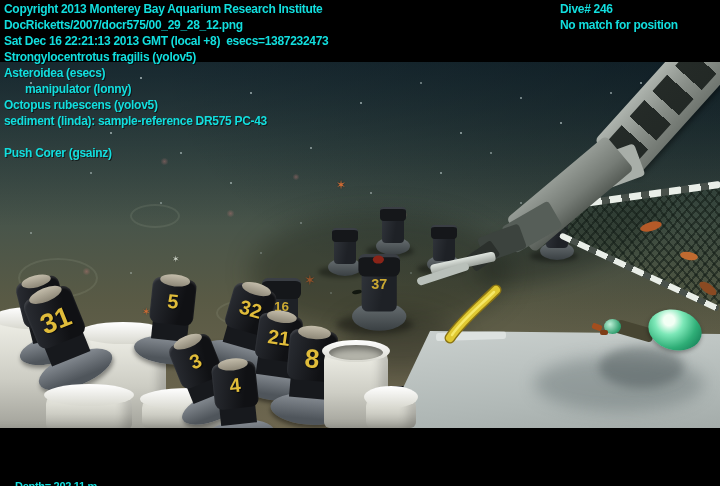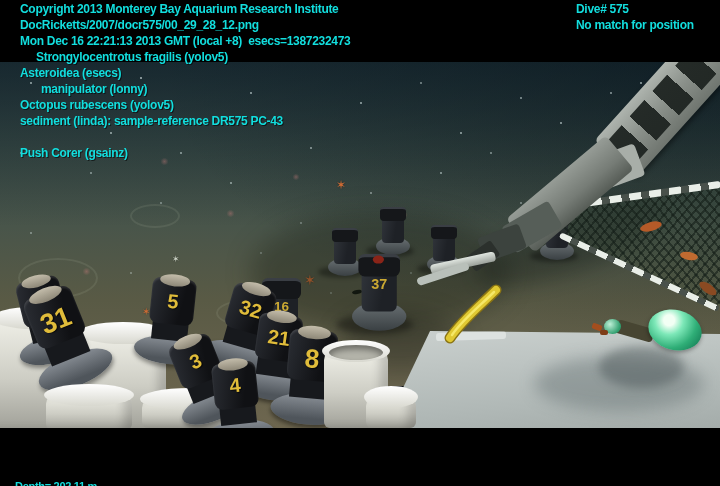--- a/index.html
+++ b/index.html
@@ -1,21 +1,21 @@
 <!DOCTYPE html>
 <html style="--ovl: #12dede;"><head>
 <meta charset="utf-8">
 <style>
   html,body{margin:0;padding:0;background:#000;}
   .stage{position:relative;width:720px;height:486px;background:#000;overflow:hidden;
          font-family:"Liberation Sans",sans-serif;}
   
   .ovl-line{position:absolute;color:var(--ovl,#12dede);font-weight:700;font-size:12px;
             letter-spacing:-0.3px;white-space:pre;z-index:50;
-            text-shadow:1px 1px 0 rgba(0,0,0,.55);margin-left:16px;}
+            text-shadow:1px 1px 0 rgba(0,0,0,.55);}
   .status{position:absolute;left:4px;top:468px;z-index:50;color:var(--ovl,#12dede);
           font-weight:700;font-size:11px;letter-spacing:-0.3px;white-space:pre;}
   .status .seg{margin-right:12px;}
   
   .bar{position:absolute;left:0;width:720px;background:#000;z-index:5;}
   .bar.top{top:0;height:62px;}
   .bar.bottom{top:428px;height:58px;z-index:40;}
   
   .scene{position:absolute;left:0;top:62px;width:720px;height:366px;overflow:hidden;z-index:10;
     background:linear-gradient(180deg,#2b3f45 0%,#3a4c48 22%,#49554a 45%,#595a45 65%,#66614b 85%,#6d664f 100%);}
@@ -322,29 +322,29 @@
         <span class="fc-num">4</span>
         </div>
     </div>
 
     <div class="bucket empty" style="left:324px;top:288px;width:64px;height:78px;"></div>
     <div class="bucket" style="left:366px;top:334px;width:50px;height:32px;"></div>
   </div>
 
   <div class="ovl-line" style="left:4px;top:2px;">Copyright 2013 Monterey Bay Aquarium Research Institute</div>
   <div class="ovl-line" style="left:4px;top:18px;">DocRicketts/2007/docr575/00_29_28_12.png</div>
-  <div class="ovl-line" style="left:4px;top:34px;">Mon Dec 16 22:21:13 2013 GMT (local +8)  esecs=1387232473</div>
-  <div class="ovl-line" style="left:20px;top:50px;">Strongylocentrotus fragilis (yolov5)</div>
+  <div class="ovl-line" style="left:4px;top:34px;">Sat Dec 16 22:21:13 2013 GMT (local +8)  esecs=1387232473</div>
+  <div class="ovl-line" style="left:4px;top:50px;">Strongylocentrotus fragilis (yolov5)</div>
   <div class="ovl-line" style="left:4px;top:66px;">Asteroidea (esecs)</div>
   <div class="ovl-line" style="left:4px;top:82px;padding-left:21px;">manipulator (lonny)</div>
   <div class="ovl-line" style="left:4px;top:98px;">Octopus rubescens (yolov5)</div>
   <div class="ovl-line" style="left:4px;top:114px;">sediment (linda): sample-reference DR575 PC-43</div>
   <div class="ovl-line" style="left:4px;top:146px;">Push Corer (gsainz)</div>
 
-  <div class="ovl-line" style="left:560px;top:2px;">Dive# 575</div>
+  <div class="ovl-line" style="left:560px;top:2px;">Dive# 246</div>
   <div class="ovl-line" style="left:560px;top:18px;">No match for position</div>
 
   <div class="status">
     <span class="seg">Depth= 202.11 m</span>
     
     
     
     
   </div>
 

